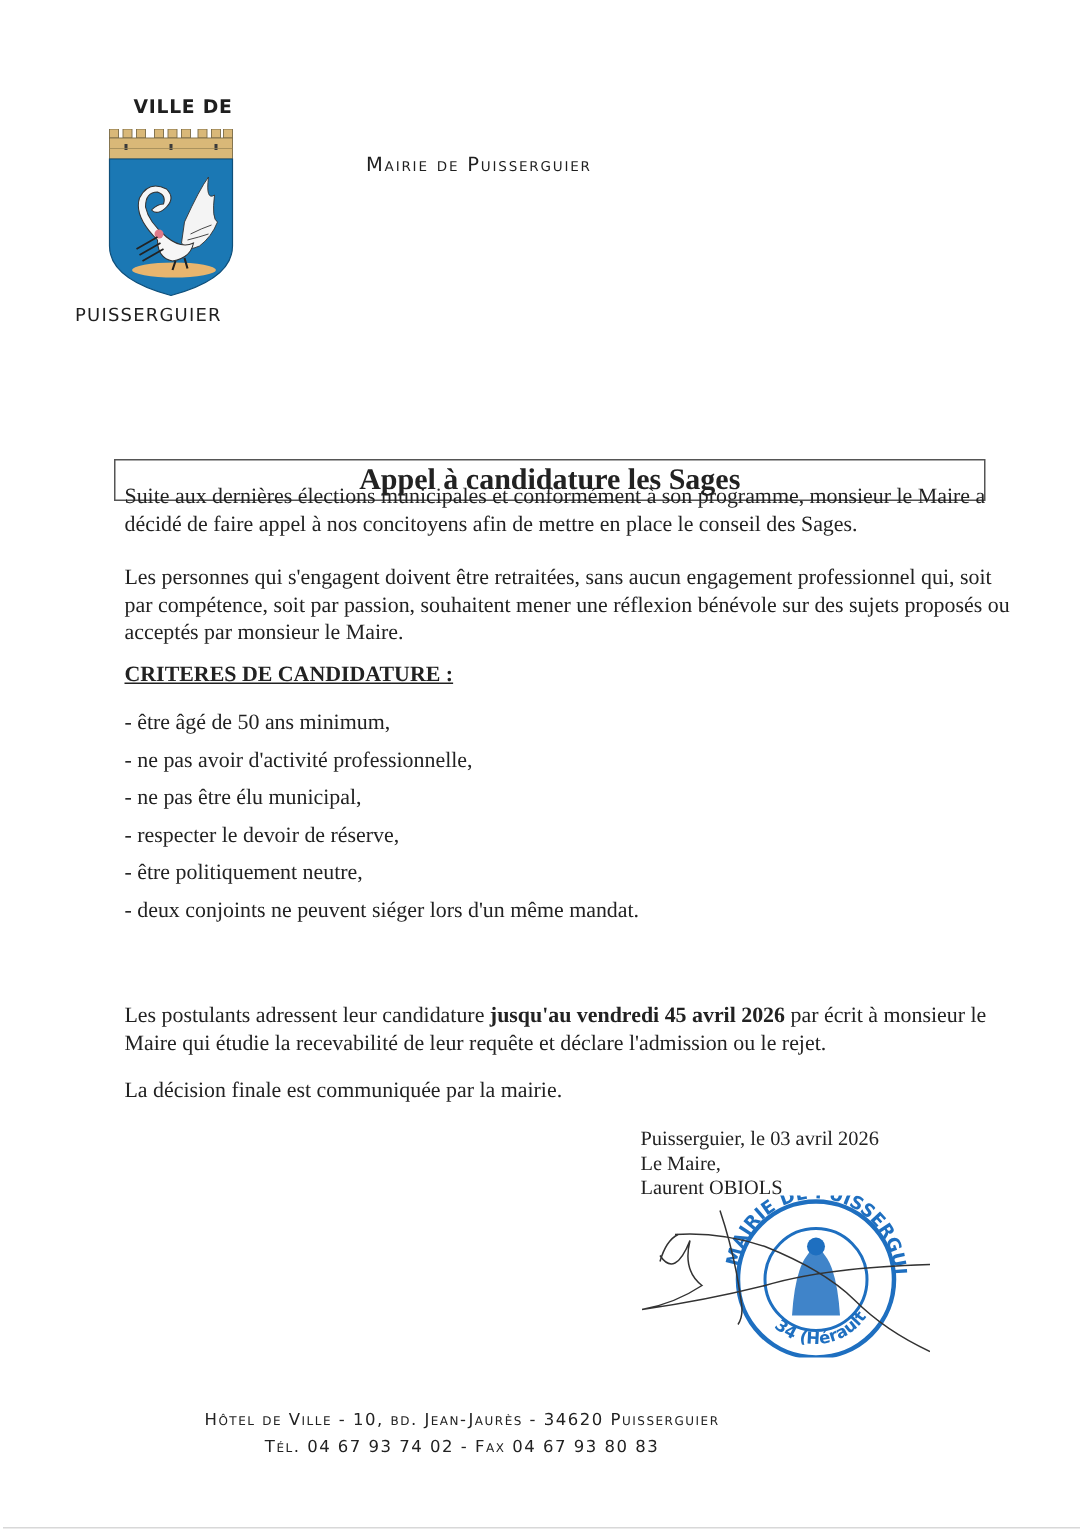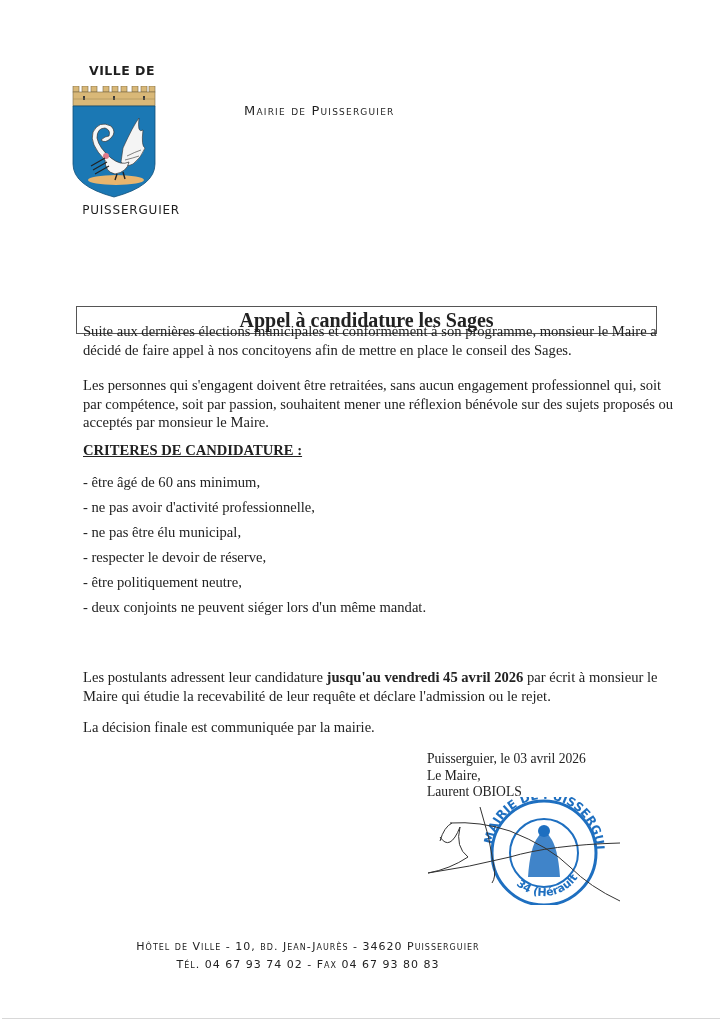--- a/index.html
+++ b/index.html
@@ -2,21 +2,21 @@
 <html><head>
   <meta charset="utf-8">
   <style>
     html, body { margin: 0; padding: 0; background: #ffffff; }
     body { width: 724px; height: 1024px; position: relative; overflow: hidden; color: #1f1f1f; }
     .abs { position: absolute; }
 
     
     .ville-de { left: 60px; top: 63px; width: 124px; text-align: center; font-family: "DejaVu Sans", sans-serif; font-size: 12.5px; font-weight: bold; letter-spacing: 0.5px; color: #1f1f1f; }
     .crest { left: 71px; top: 86px; width: 86px; height: 112px; }
-    .puisserguier { left: 50px; top: 203px; width: 130px; text-align: right; font-family: "DejaVu Sans", sans-serif; font-size: 12px; letter-spacing: 0.8px; color: #1f1f1f; }
+    .puisserguier { left: 50px; top: 203px; width: 130px; text-align: left; font-family: "DejaVu Sans", sans-serif; font-size: 12px; letter-spacing: 0.8px; color: #1f1f1f; }
 
     .mairie-title { left: 244px; top: 103px; font-family: "DejaVu Sans", sans-serif; font-size: 13px; letter-spacing: 1.2px; color: #1f1f1f; font-variant: small-caps; }
 
     
     .title-box { left: 76px; top: 258px; width: 581px; height: 28px; border: 1px solid #555; box-sizing: border-box; text-align: center; margin-top: 48px; }
     .title-box span { font-family: "Liberation Serif", serif; font-weight: bold; font-size: 20px; line-height: 26px; color: #222; }
 
     
     .body-text { left: 83px; font-family: "Liberation Serif", serif; font-size: 14.6px; line-height: 18.5px; color: #222; width: 600px; }
     .p1 { top: 322px; }
@@ -93,21 +93,21 @@
 <div class="abs title-box">
   <span>Appel à candidature les Sages</span>
 </div>
 
 <div class="abs body-text p1">Suite aux dernières élections municipales et conformément à son programme, monsieur le Maire a décidé de faire appel à nos concitoyens afin de mettre en place le conseil des Sages.</div>
 <div class="abs body-text p2">Les personnes qui s'engagent doivent être retraitées, sans aucun engagement professionnel qui, soit par compétence, soit par passion, souhaitent mener une réflexion bénévole sur des sujets proposés ou acceptés par monsieur le Maire.</div>
 
 <div class="abs criteria-heading">CRITERES DE CANDIDATURE :</div>
 
 <ul class="abs criteria-list">
-  <li>- être âgé de 60 ans minimum,</li>
+  <li>- être âgé de 50 ans minimum,</li>
   <li>- ne pas avoir d'activité professionnelle,</li>
   <li>- ne pas être élu municipal,</li>
   <li>- respecter le devoir de réserve,</li>
   <li>- être politiquement neutre,</li>
   <li>- deux conjoints ne peuvent siéger lors d'un même mandat.</li>
 </ul>
 
 <div class="abs body-text p3">
   <span>Les postulants adressent leur candidature </span><span class="bold">jusqu'au vendredi 45 avril 2026</span><span> par écrit à monsieur le Maire qui étudie la recevabilité de leur requête et déclare l'admission ou le rejet.</span>
 </div>

